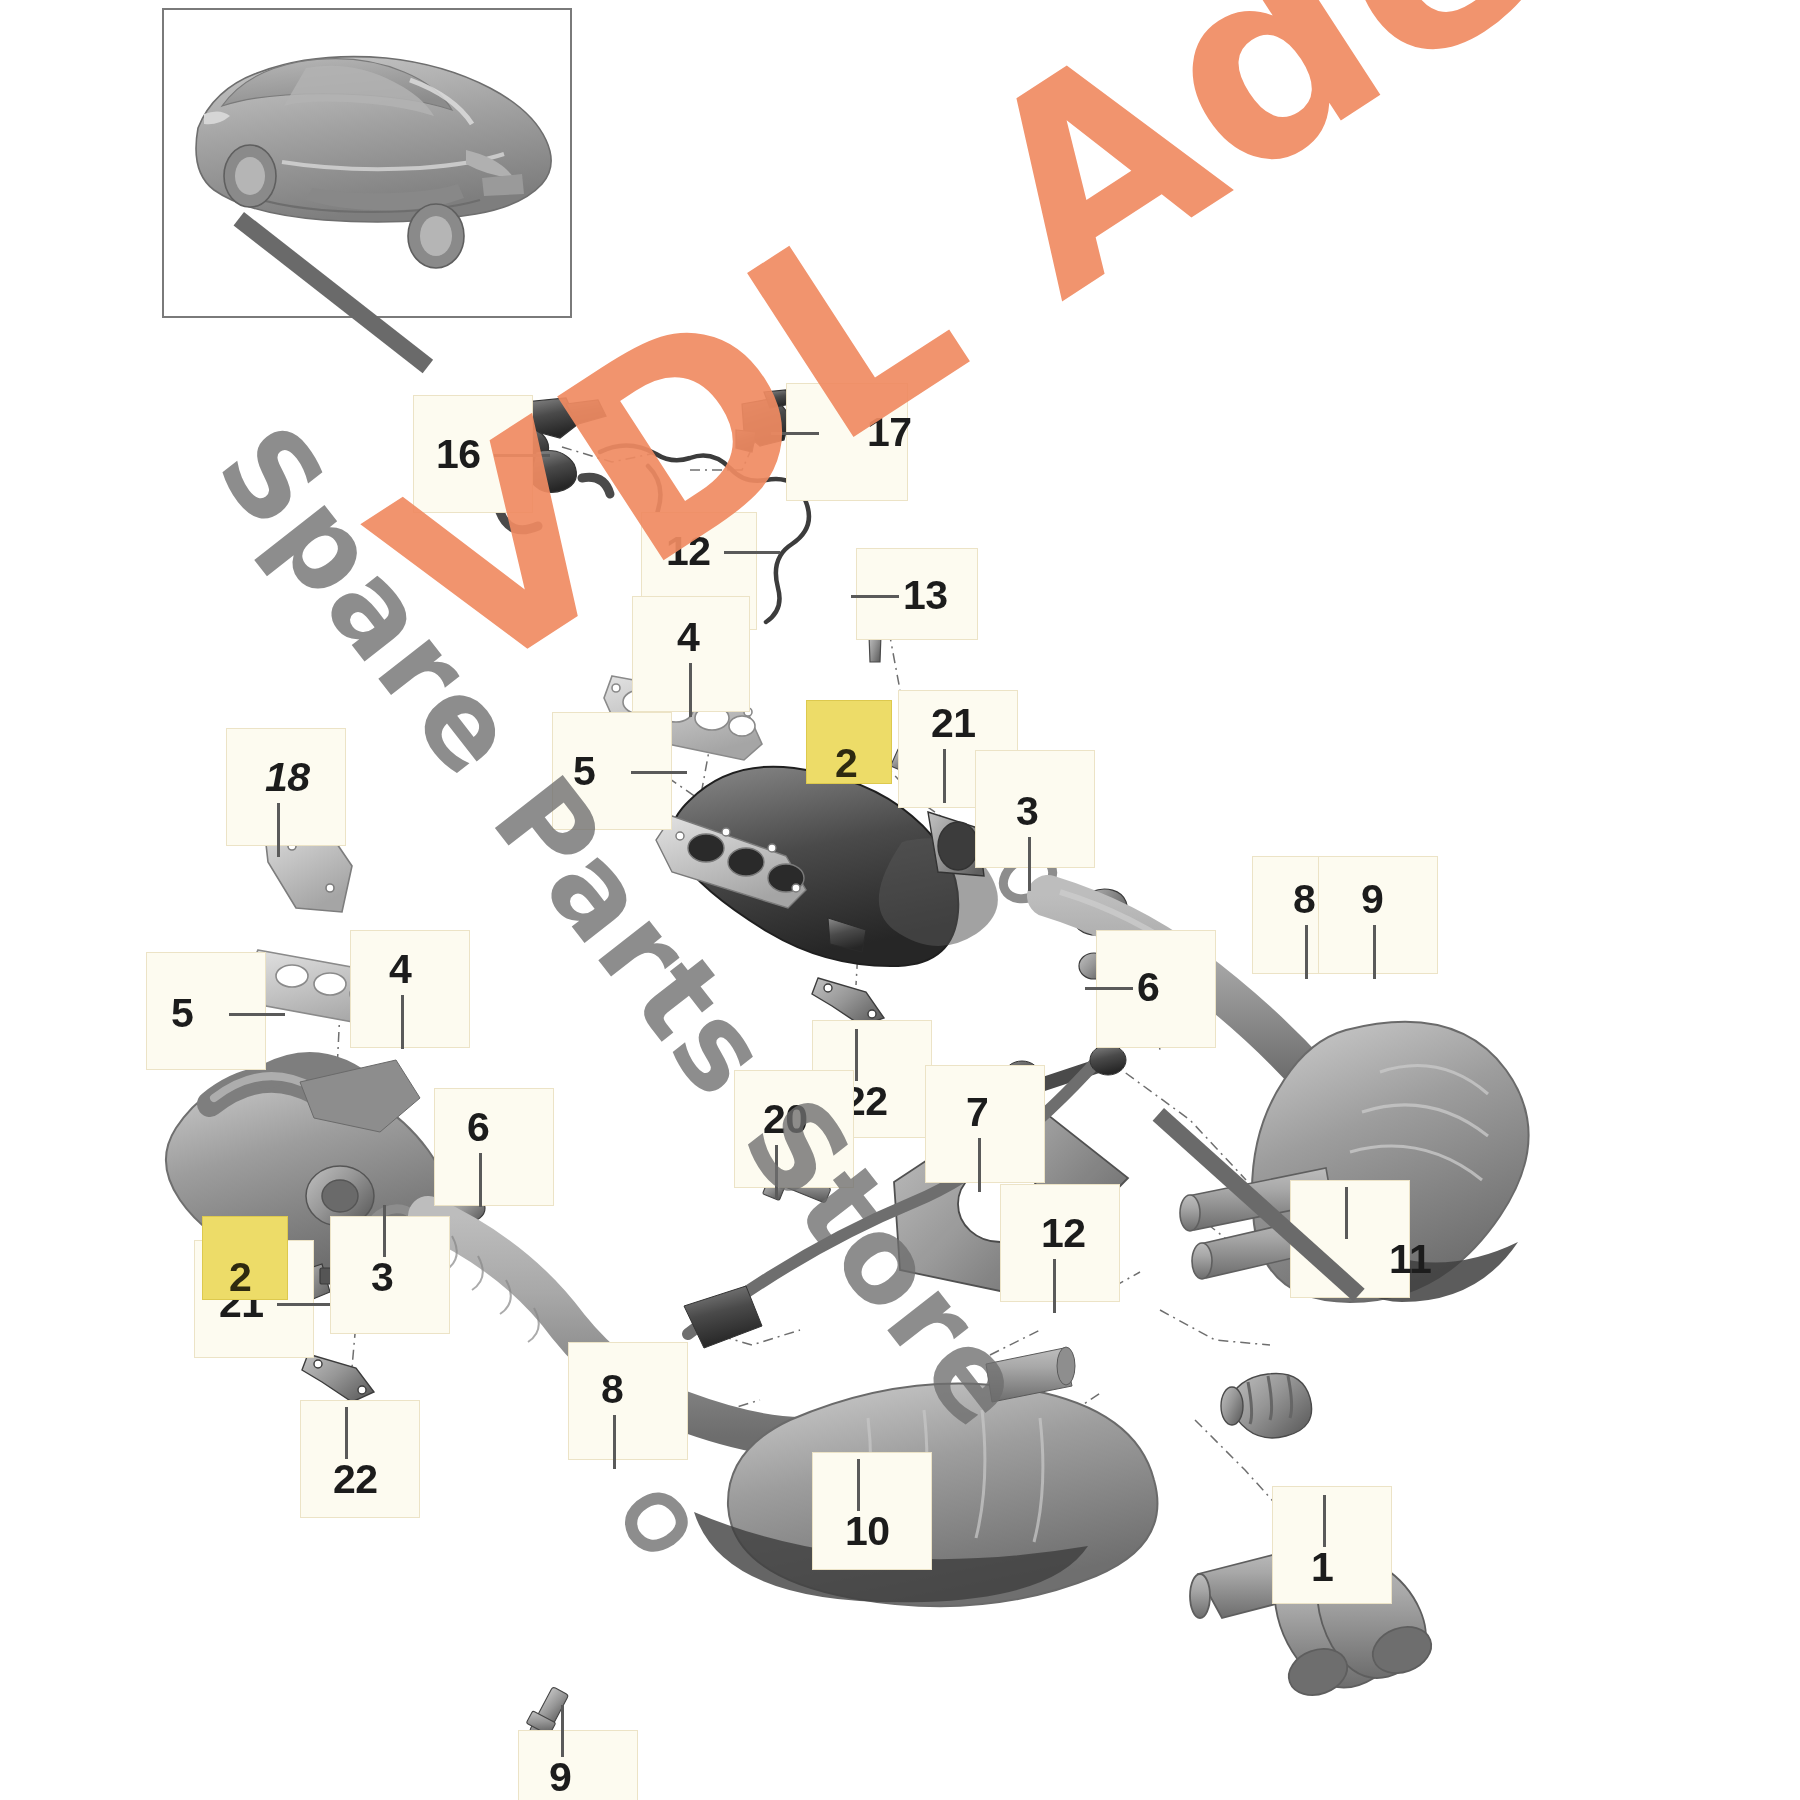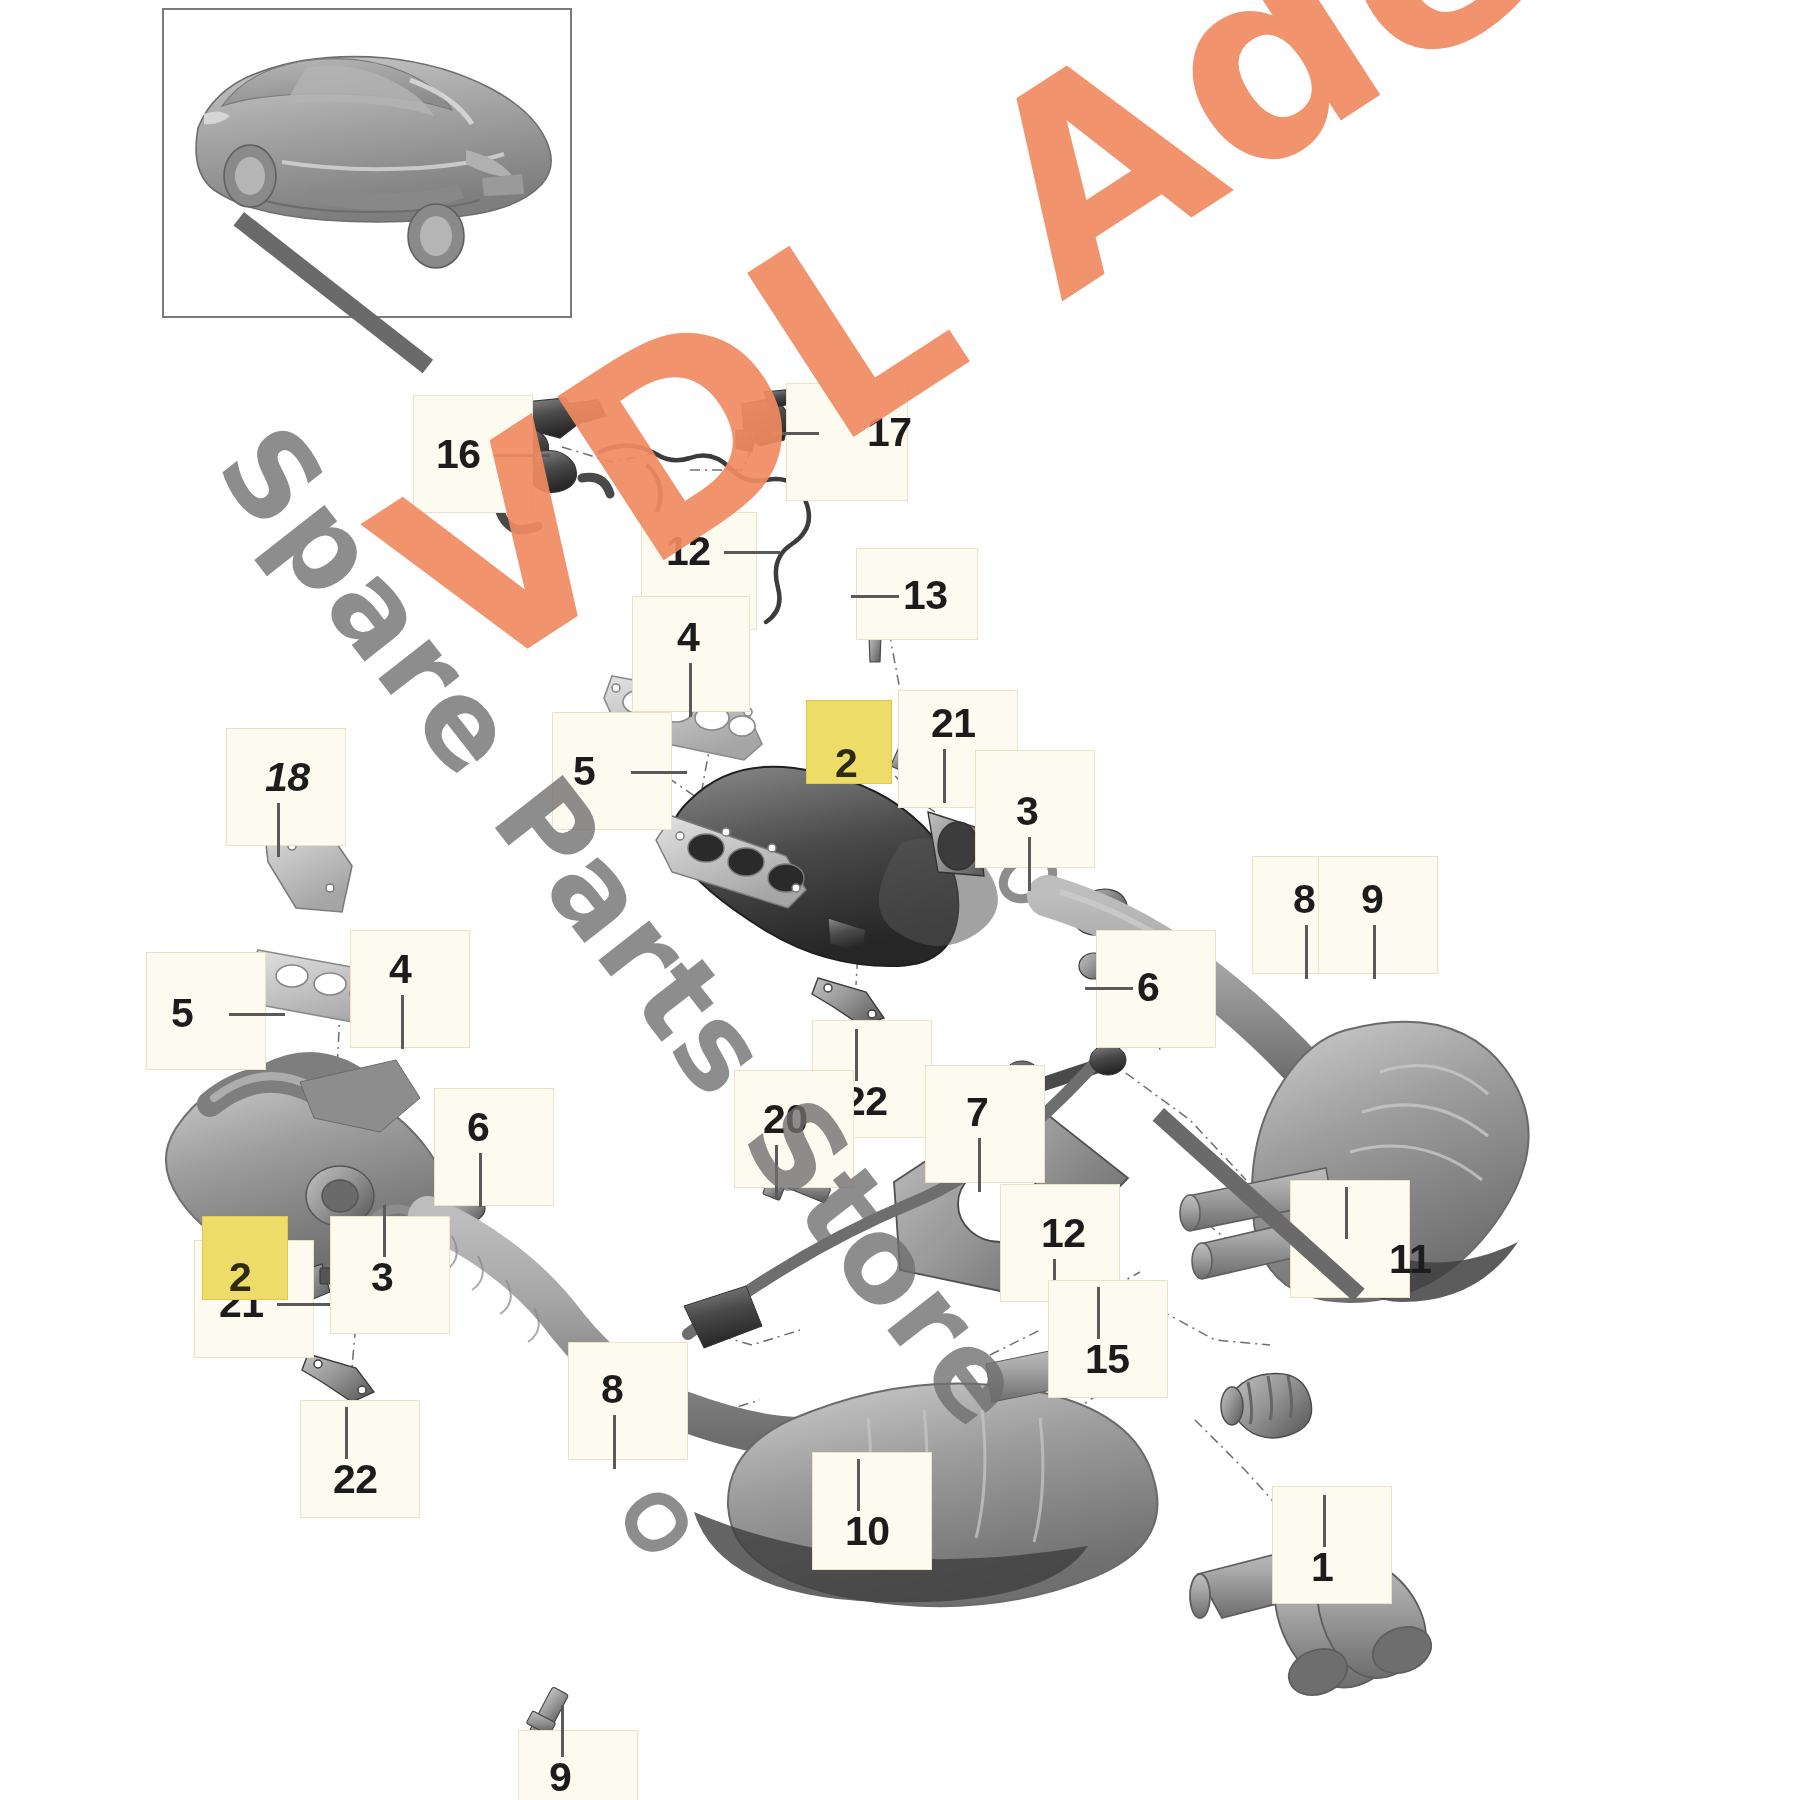--- a/index.html
+++ b/index.html
@@ -460,24 +460,20 @@
         <div class="lead v" style="position: absolute; background: rgb(90, 90, 90); left: 52px; top: -12px; height: 52px;"></div>
       </div>
       <div class="lbl" style="left: 1000px; top: 1184px; width: 120px; height: 118px;">
         <span class="num" style="left: 40px; top: 28px;">12</span>
         <div class="lead v" style="position: absolute; background: rgb(90, 90, 90); left: 52px; top: 74px; height: 54px;"></div>
       </div>
       <div class="lbl" style="left: 1290px; top: 1180px; width: 120px; height: 118px;">
         <span class="num" style="left: 50px; top: 58px; margin-left: 48px;">11</span>
         <div class="lead v" style="position: absolute; background: rgb(90, 90, 90); left: 54px; top: 6px; height: 52px;"></div>
       </div>
-      <div class="lbl" style="left: 1048px; top: 1280px; width: 120px; height: 118px;">
-        <span class="num" style="left: 36px; top: 58px;">15</span>
-        <div class="lead v" style="position: absolute; background: rgb(90, 90, 90); left: 48px; top: 6px; height: 52px;"></div>
-      </div>
       <div class="lbl" style="left: 300px; top: 1400px; width: 120px; height: 118px;">
         <span class="num" style="left: 32px; top: 58px;">22</span>
         <div class="lead v" style="position: absolute; background: rgb(90, 90, 90); left: 44px; top: 6px; height: 52px;"></div>
       </div>
       <div class="lbl" style="left: 568px; top: 1342px; width: 120px; height: 118px;">
         <span class="num" style="left: 32px; top: 26px;">8</span>
         <div class="lead v" style="position: absolute; background: rgb(90, 90, 90); left: 44px; top: 72px; height: 54px;"></div>
       </div>
       <div class="lbl" style="left: 812px; top: 1452px; width: 120px; height: 118px;">
         <span class="num" style="left: 32px; top: 58px;">10</span>

